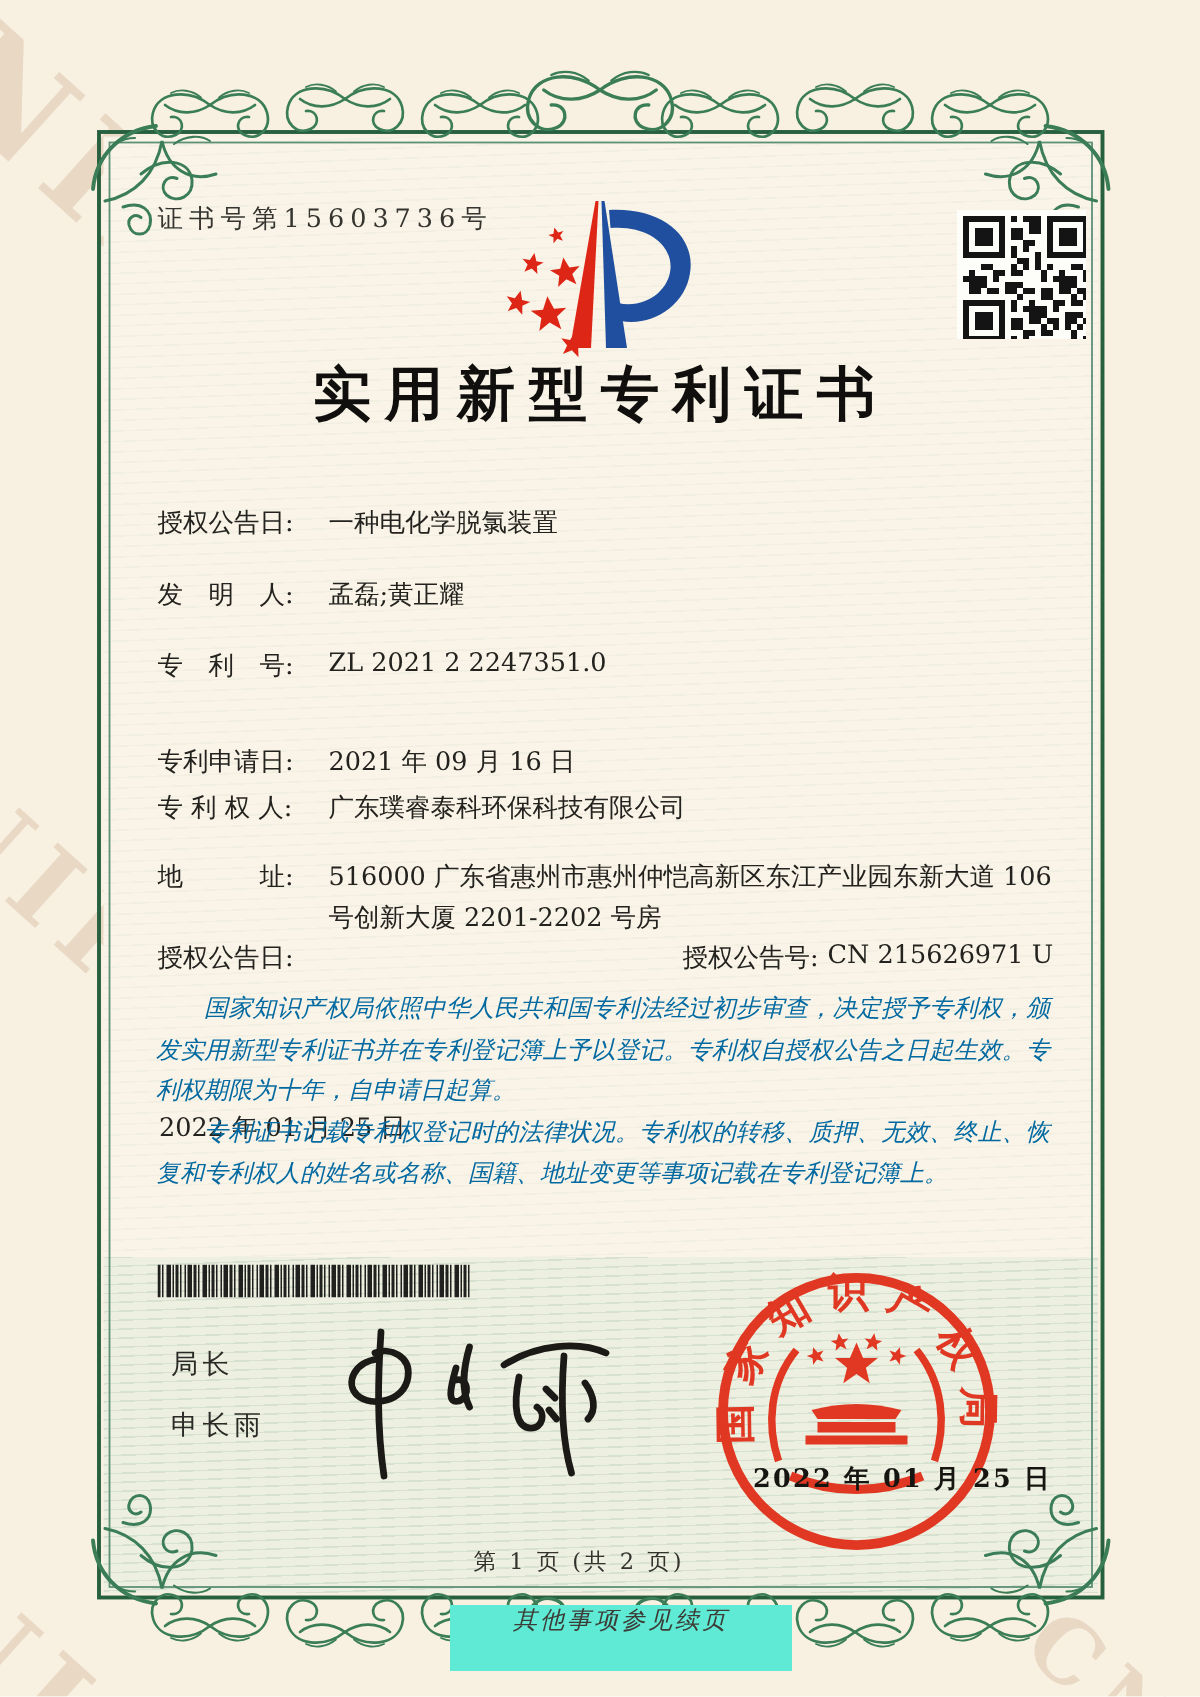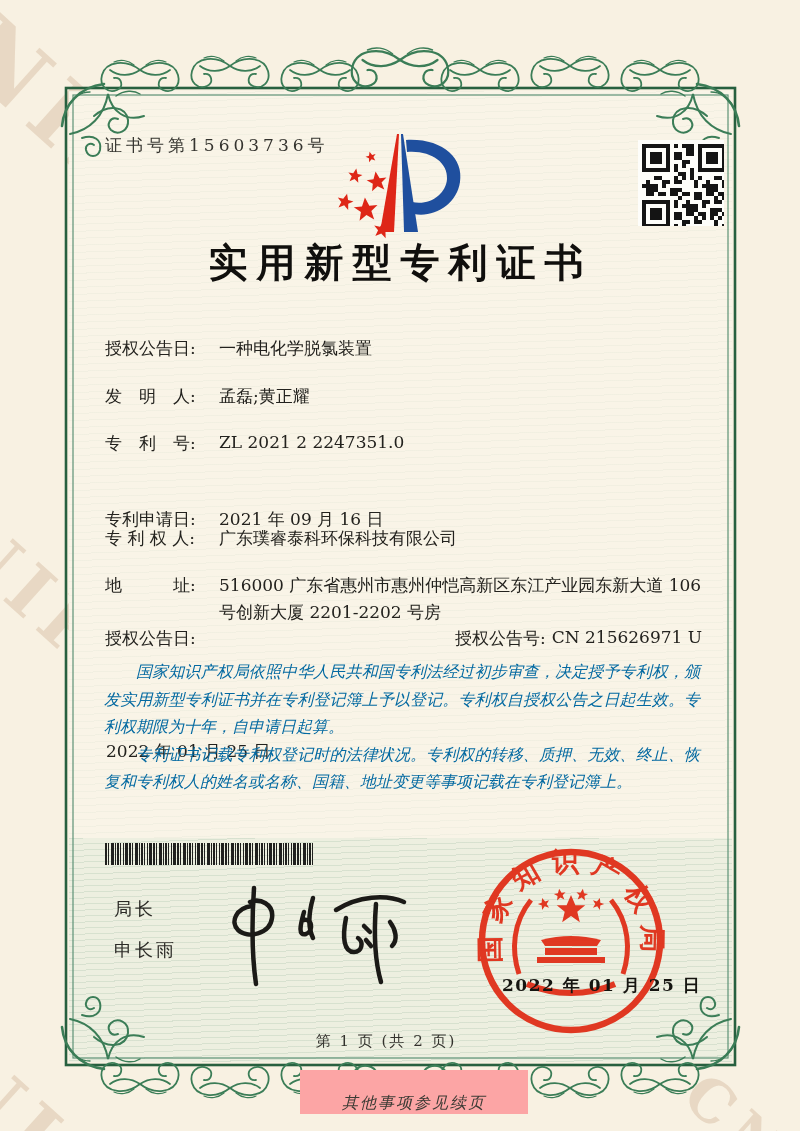--- a/index.html
+++ b/index.html
@@ -40,42 +40,42 @@
   
   .certno { position:absolute; left:105px; top:134px; font-size:17px; letter-spacing:4px; color:#35342f; }
   .title  { position:absolute; left:66px; top:236px; width:669px; text-align:center;
             font-size:39px; font-weight:bold; letter-spacing:9px; color:#100f0d; }
   .row { position:absolute; left:105px; display:flex; font-size:17px; color:#23221e; }
   .row .lab { width:113px; flex:0 0 113px; }
   .row .val { margin-left:1px; }
   .r-name    { top:337px; }
   .r-inv     { top:385px; }
   .r-pno     { top:432px; }
-  .r-appdate { top:508px;align-items:flex-end; }
+  .r-appdate { top:496px;align-items:flex-end; }
   .r-patee   { top:527px; }
   .r-addr    { top:572px; width:602px; line-height:27px; }
   .r-addr .val { width:484px; }
   .r-grant   { top:627px; width:627px;flex-direction:column; }
   .grantno { position:absolute; left:350px; top:0; display:flex; }
   .grantno .lab2 { margin-right:6px; }
   .paras {
     position:absolute; left:104px; top:658px; width:596px;
     font-size:16px; line-height:27.5px; font-style:italic; color:#0369a1;
     text-align:justify;
   }
   .paras p { margin:0; text-indent:2em; }
   .sig-title { position:absolute; left:114px; top:897px; font-size:18px; letter-spacing:3px; color:#2b2a26; font-family:"DejaVu Sans","Liberation Sans",sans-serif;}
   .sig-name  { position:absolute; left:114px; top:938px; font-size:18px; letter-spacing:3px; color:#2b2a26; font-family:"DejaVu Sans","Liberation Sans",sans-serif;text-align:right;}
   .seal-date { position:absolute; left:502px; top:974px; font-size:17px; font-weight:bold;
                letter-spacing:1.5px; color:#161511; }
   .footer { position:absolute; left:66px; top:1032px; width:640px; text-align:center;
             font-size:15px; color:#33322d; letter-spacing:2px; }
   .contnote {
     position:absolute; left:300px; top:1070px; width:228px; height:44px;
-    background:#fca5a5; display:flex; align-items:flex-end; justify-content:center;
+    background:#5eead4; display:flex; align-items:flex-start; justify-content:center;
   }
   .contnote span { font-size:16px; font-style:italic; letter-spacing:2px; color:#3c3b35; }
 </style>
 </head>
 <body>
 
 <div class="page">
 
   <div class="wm wm1">CNIPA</div>
   <div class="wm wm2">CNIPA</div>

